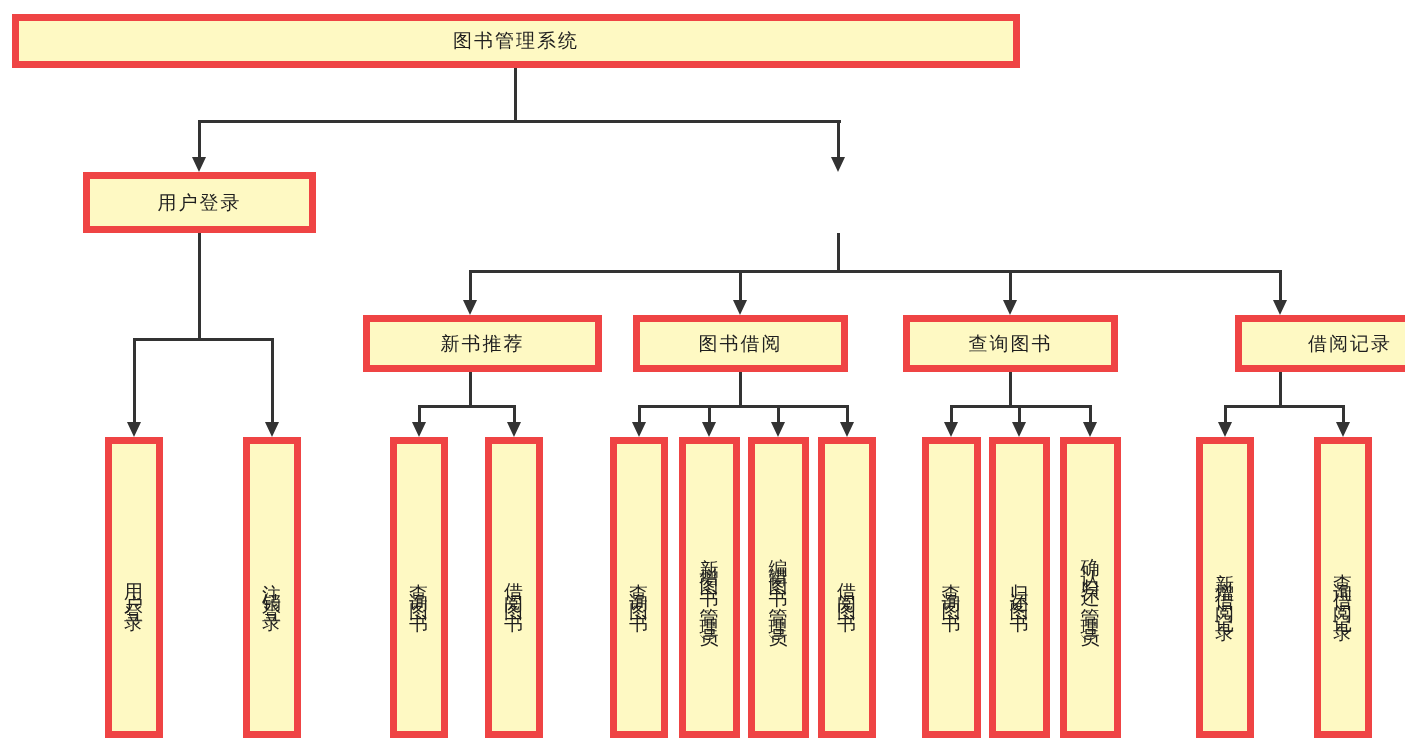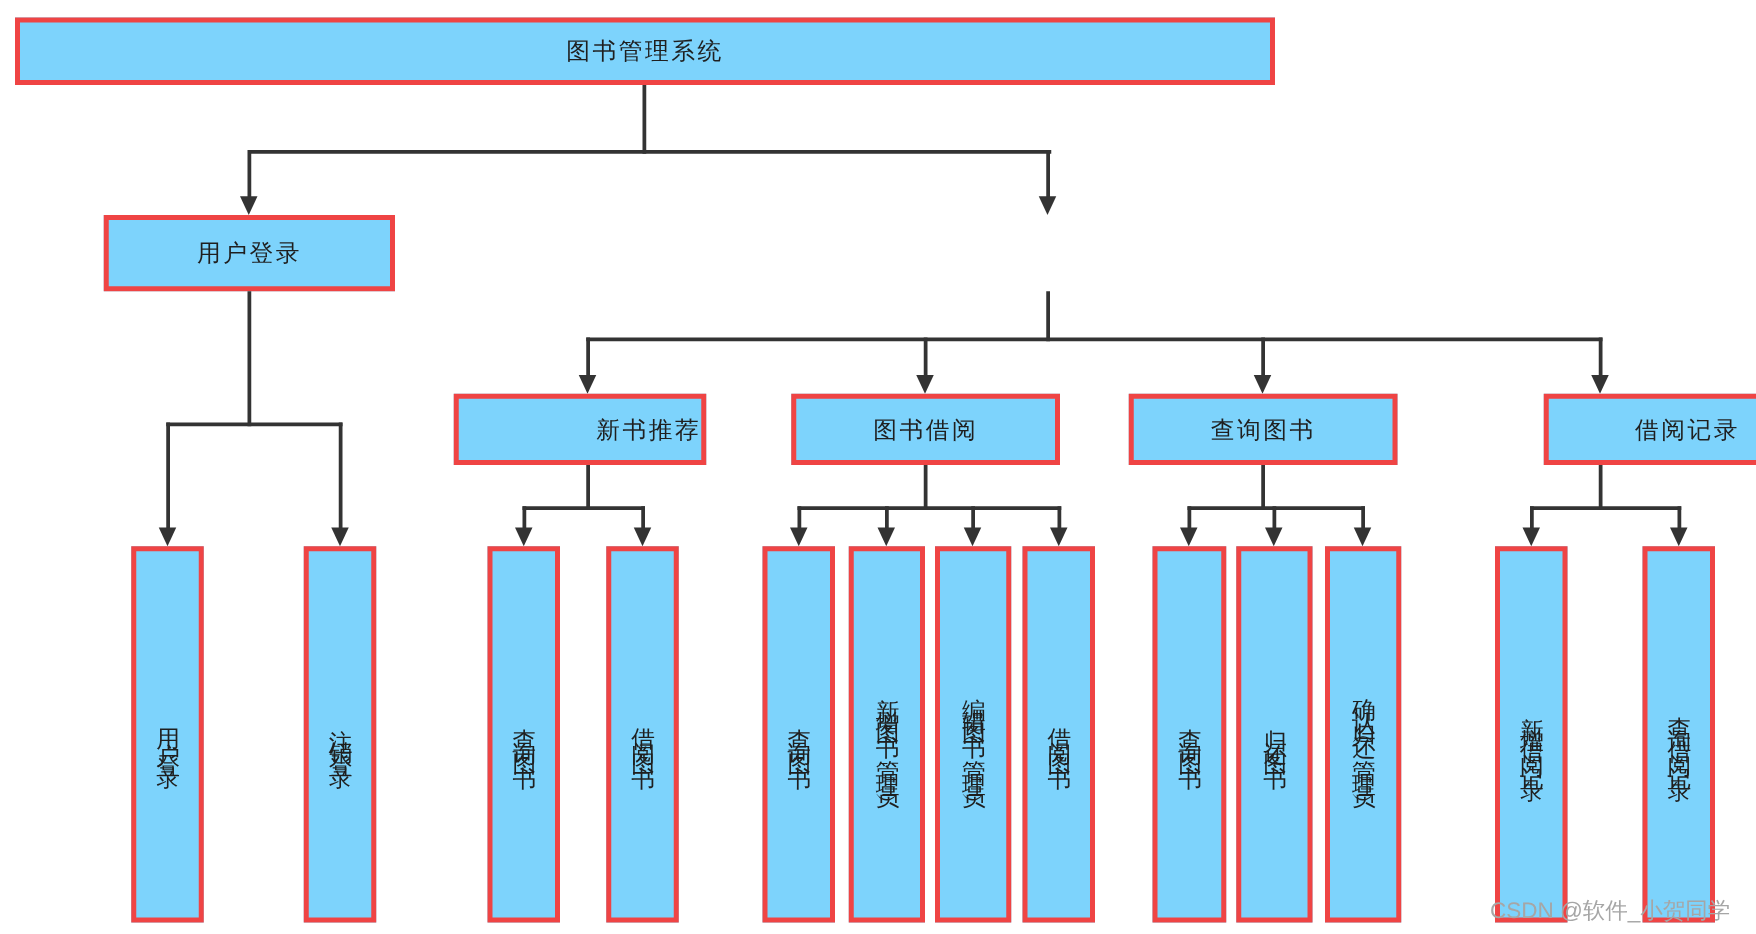--- a/index.html
+++ b/index.html
@@ -7,22 +7,22 @@
     position: relative;
     width: 1405px;
     height: 747px;
     background: #ffffff;
     font-family: "Liberation Sans", sans-serif;
     overflow: hidden;
   }
   .node {
     position: absolute;
     box-sizing: border-box;
-    border: 4px solid #ef4444;
-    background: #7dd3fc;
+    border: 7px solid #ef4444;
+    background: #fef9c3;
     display: flex;
     align-items: center;
     justify-content: center;
   }
   .lbl {
     color: #1f1f1f;
     font-size: 19px;
     letter-spacing: 2px;
     white-space: nowrap;
   }
@@ -84,21 +84,21 @@
   <div class="hline" style="left:469px; top:270px; width:813px;"></div>
   <div class="vline" style="left:469px; top:270px; height:32px;"></div>
   <div class="arrow" style="left:463px; top:300px;"></div>
   <div class="vline" style="left:739px; top:270px; height:32px;"></div>
   <div class="arrow" style="left:733px; top:300px;"></div>
   <div class="vline" style="left:1009px; top:270px; height:32px;"></div>
   <div class="arrow" style="left:1003px; top:300px;"></div>
   <div class="vline" style="left:1279px; top:270px; height:32px;"></div>
   <div class="arrow" style="left:1273px; top:300px;"></div>
 
-  <div class="node" style="left:363px; top:315px; width:202px; height:57px;justify-content:flex-end;">
+  <div class="node" style="left:363px; top:315px; width:239px; height:57px;">
     <span class="lbl">新书推荐</span>
   </div>
   <div class="node" style="left:633px; top:315px; width:215px; height:57px;">
     <span class="lbl">图书借阅</span>
   </div>
   <div class="node" style="left:903px; top:315px; width:215px; height:57px;">
     <span class="lbl">查询图书</span>
   </div>
   <div class="node" style="left:1235px; top:315px; width:230px; height:57px;">
     <span class="lbl">借阅记录</span>
@@ -171,15 +171,14 @@
   <div class="node" style="left:1060px; top:437px; width:61px; height:301px;">
     <span class="lbl-v">确认归还（管理员）</span>
   </div>
   <div class="node" style="left:1196px; top:437px; width:58px; height:301px;">
     <span class="lbl-v">新增借阅记录</span>
   </div>
   <div class="node" style="left:1314px; top:437px; width:58px; height:301px;">
     <span class="lbl-v">查询借阅记录</span>
   </div>
 
-  <div class="watermark">CSDN @软件_小贺同学</div>
 
 </div>
 
 </body></html>

